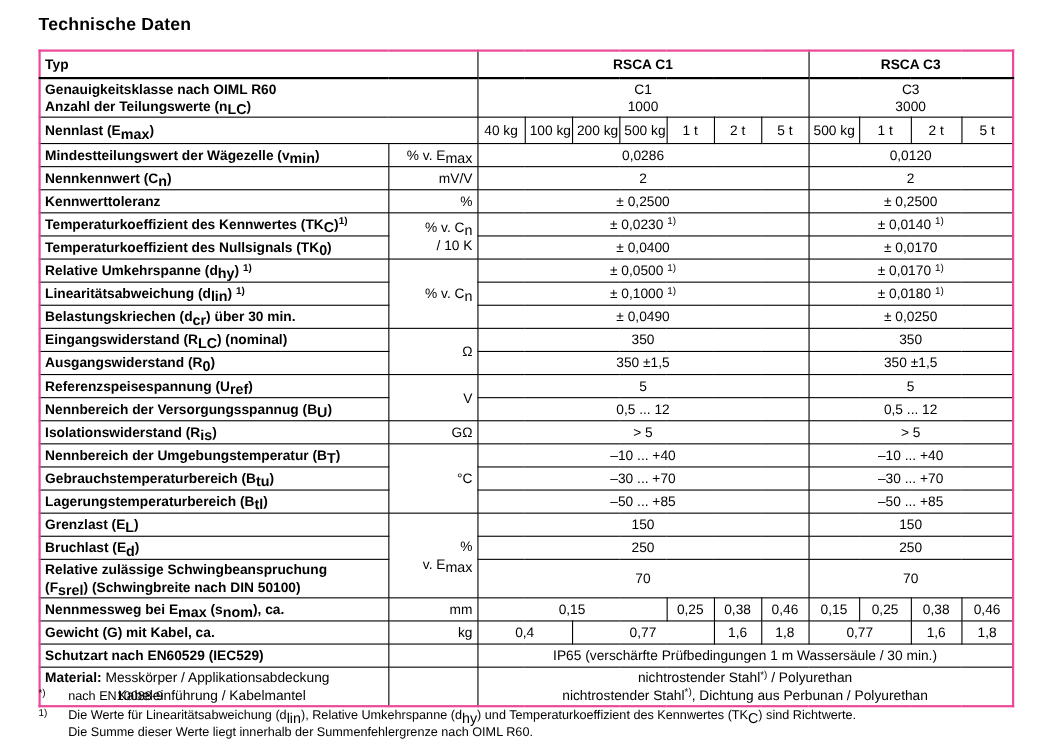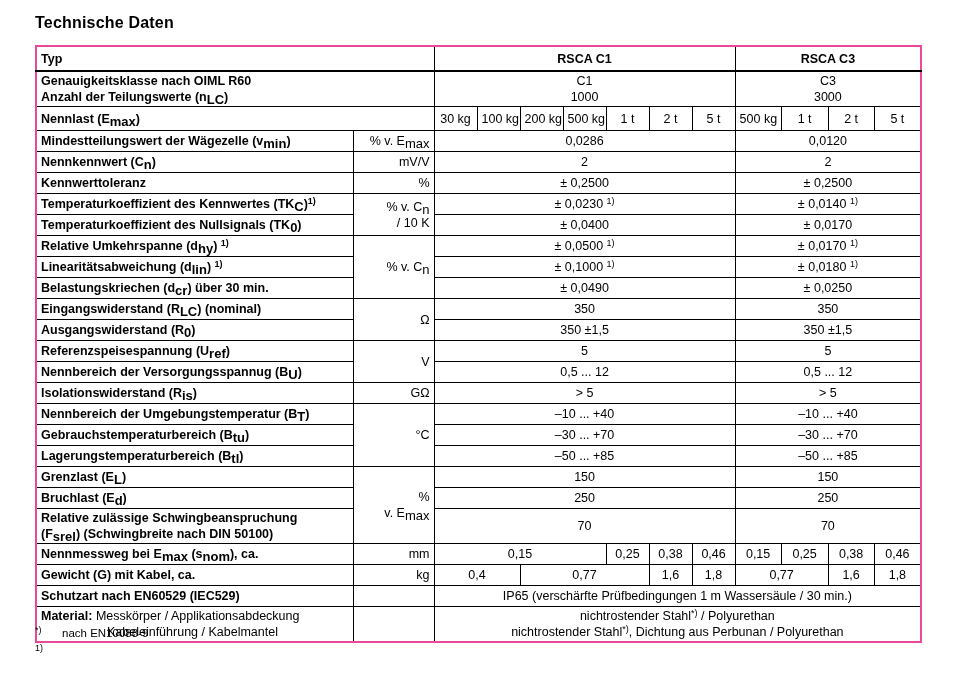--- a/index.html
+++ b/index.html
@@ -76,21 +76,21 @@
       <span>C1</span><br>
       <span>1000</span>
     </td>
     <td class="val wrap" colspan="4">
       <span>C3</span><br>
       <span>3000</span>
     </td>
   </tr>
   <tr>
     <td class="lbl" colspan="2" style="height:21px">Nennlast (E<sub>max</sub>)</td>
-    <td class="val">30 kg</td>
+    <td class="val">40 kg</td>
     <td class="val">100 kg</td>
     <td class="val">200 kg</td>
     <td class="val">500 kg</td>
     <td class="val">1 t</td>
     <td class="val">2 t</td>
     <td class="val">5 t</td>
     <td class="val">500 kg</td>
     <td class="val">1 t</td>
     <td class="val">2 t</td>
     <td class="val">5 t</td>
@@ -244,16 +244,17 @@
 </table>
 
 <div class="footnotes">
   <div class="fnote">
     <span class="fn-marker">*)</span>
     <div class="fn-text">nach EN10088-9</div>
   </div>
   <div class="fnote">
     <span class="fn-marker">1)</span>
     <div class="fn-text">
-      <br>
+      <span>Die Werte für Linearitätsabweichung (d<sub>lin</sub>), Relative Umkehrspanne (d<sub>hy</sub>) und Temperaturkoeffizient des Kennwertes (TK<sub>C</sub>) sind Richtwerte.</span><br>
+      <span>Die Summe dieser Werte liegt innerhalb der Summenfehlergrenze nach OIML R60.</span>
     </div>
   </div>
 </div>
 
 </body></html>

